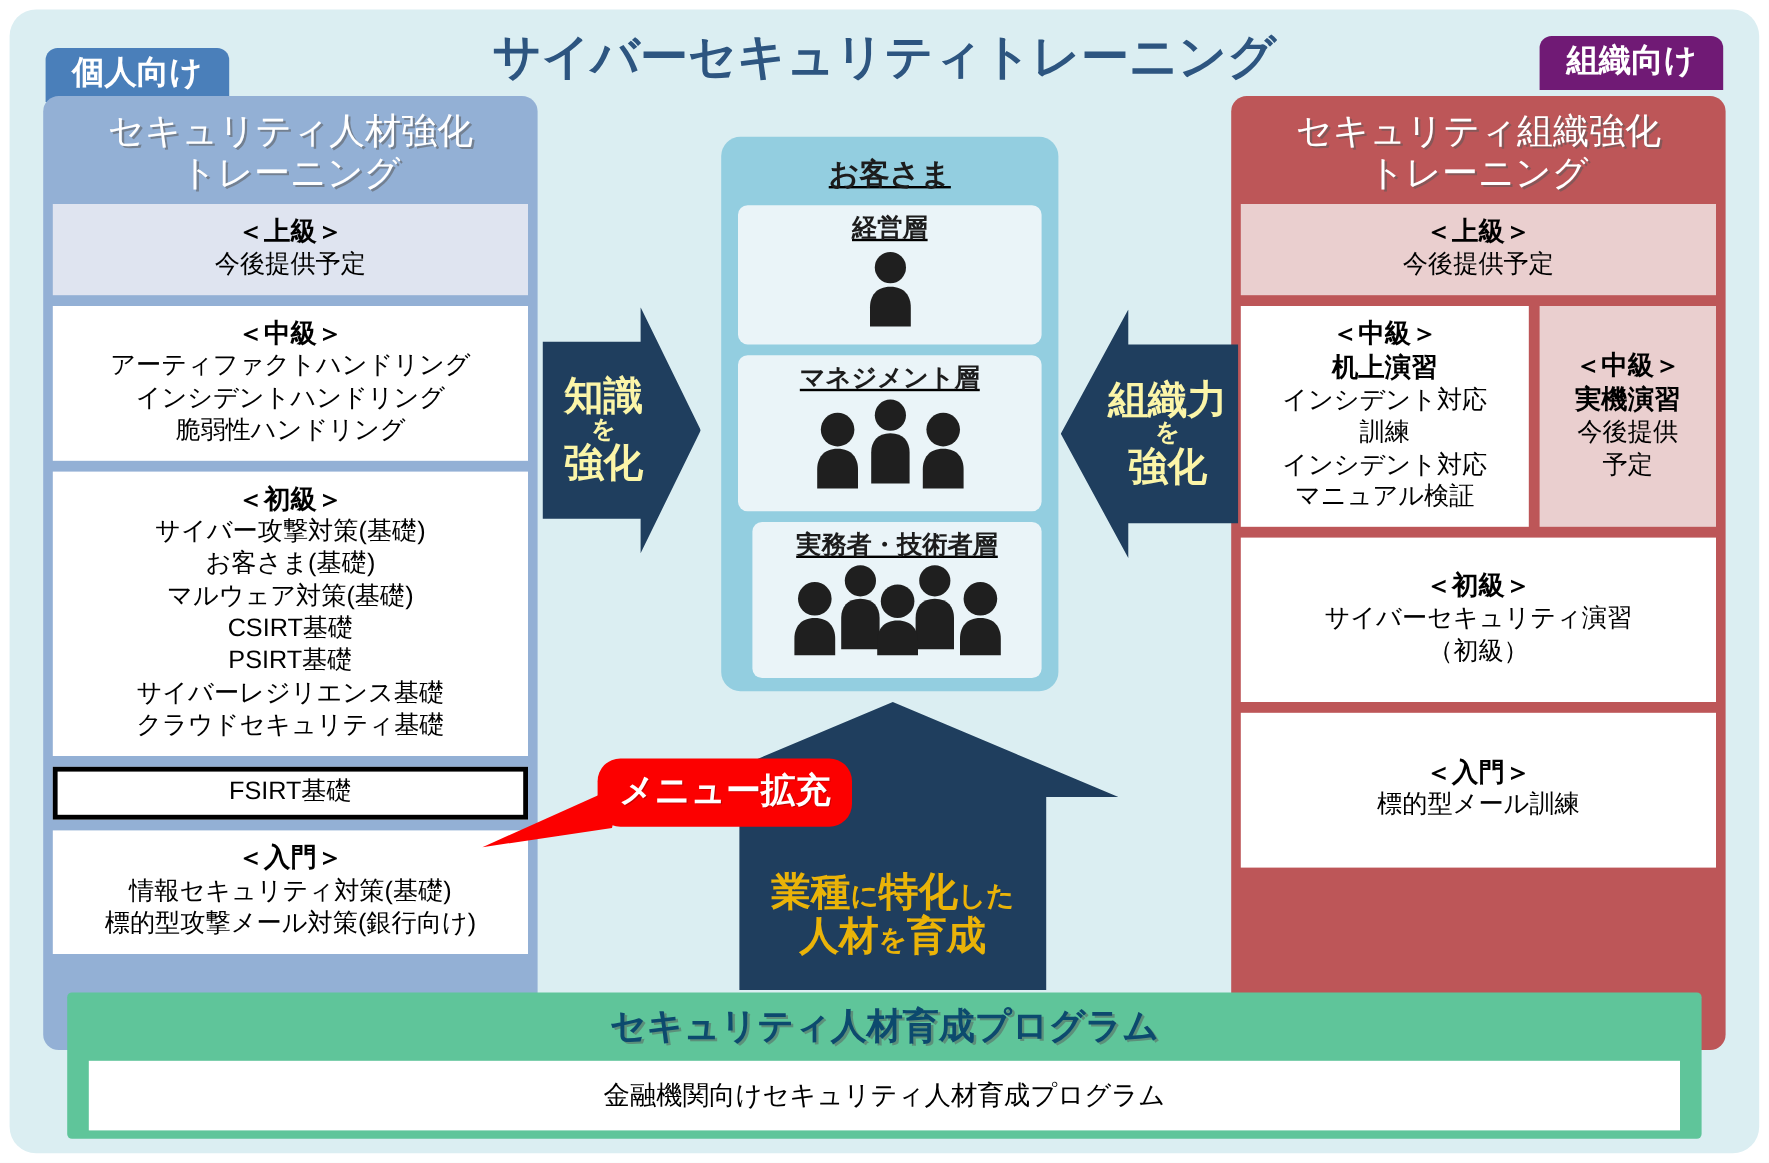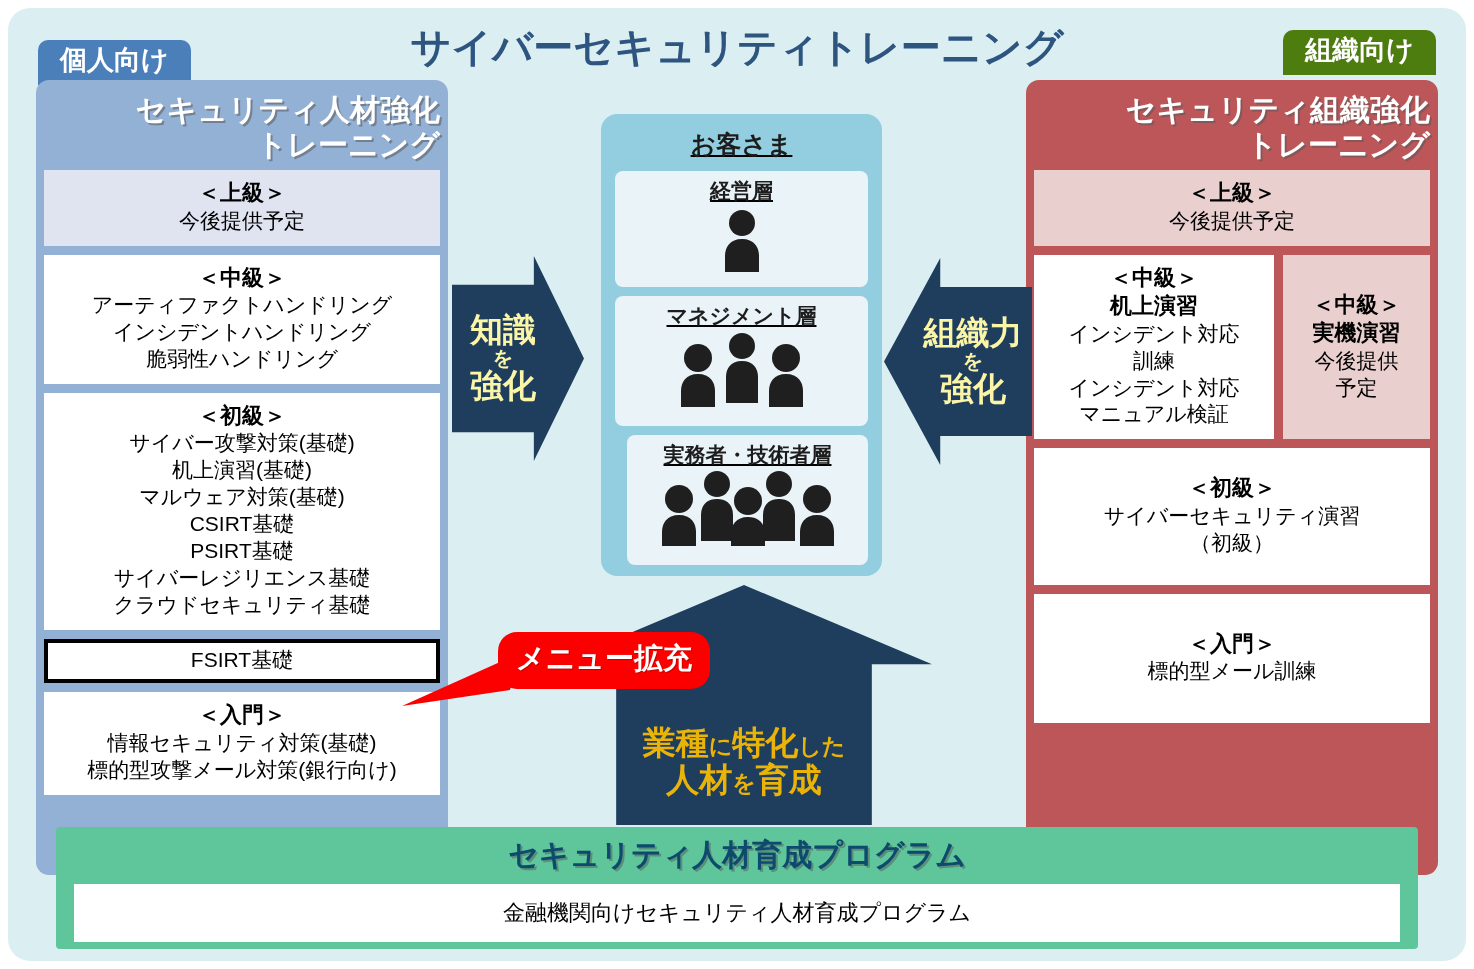--- a/index.html
+++ b/index.html
@@ -36,34 +36,34 @@
   .tab {
     position: absolute;
     font-size: 27px; font-weight: bold;
     color: #ffffff;
     padding: 5px 22px 9px 22px;
     border-radius: 10px 10px 0 0;
     white-space: nowrap;
     line-height: 1.15;
   }
   .tab-left  { left: 38px;  top: 40px; background: #4a7fba; }
-  .tab-right { right: 38px; top: 30px; background: #4d7c0f; }
+  .tab-right { right: 38px; top: 30px; background: #701a75; }
 
   
   .panel {
     position: absolute;
     border-radius: 13px;
     padding: 8px;
   }
   .panel-left  { left: 36px;  top: 80px;  width: 412px; height: 795px; background: #93b0d5; }
   .panel-right { right: 36px; top: 80px;  width: 412px; height: 795px; background: #bd5658; }
 
   .panel-title {
-    text-align: right;
-    font-size: 30px; font-weight: bold;
+    text-align: center;
+    font-size: 30px; font-weight: normal;
     color: #ffffff;
     line-height: 1.17;
     padding: 4px 0 8px 0;
     text-shadow: 2px 2px 0 rgba(90,90,90,.55);
     white-space: pre-line;
   }
 
   .lvl-box {
     background: #ffffff;
     margin-bottom: 9px;
@@ -243,21 +243,21 @@
     <div class="lvl-box">
       <div class="lvl-head">＜中級＞</div>
       <div class="lvl-item">アーティファクトハンドリング</div>
       <div class="lvl-item">インシデントハンドリング</div>
       <div class="lvl-item">脆弱性ハンドリング</div>
     </div>
 
     <div class="lvl-box">
       <div class="lvl-head">＜初級＞</div>
       <div class="lvl-item">サイバー攻撃対策(基礎)</div>
-      <div class="lvl-item">机上演習(基礎)</div>
+      <div class="lvl-item">お客さま(基礎)</div>
       <div class="lvl-item">マルウェア対策(基礎)</div>
       <div class="lvl-item">CSIRT基礎</div>
       <div class="lvl-item">PSIRT基礎</div>
       <div class="lvl-item">サイバーレジリエンス基礎</div>
       <div class="lvl-item">クラウドセキュリティ基礎</div>
     </div>
 
     <div class="lvl-box highlight">
       <div class="lvl-item">FSIRT基礎</div>
     </div>

